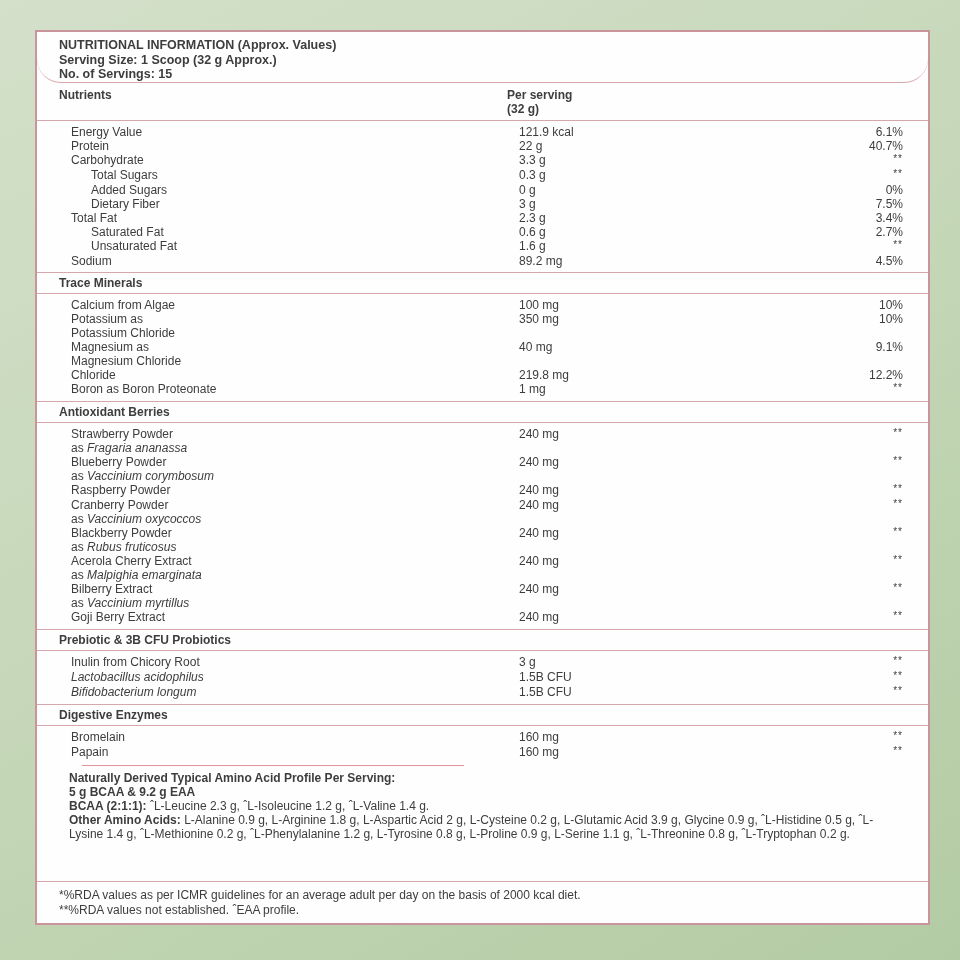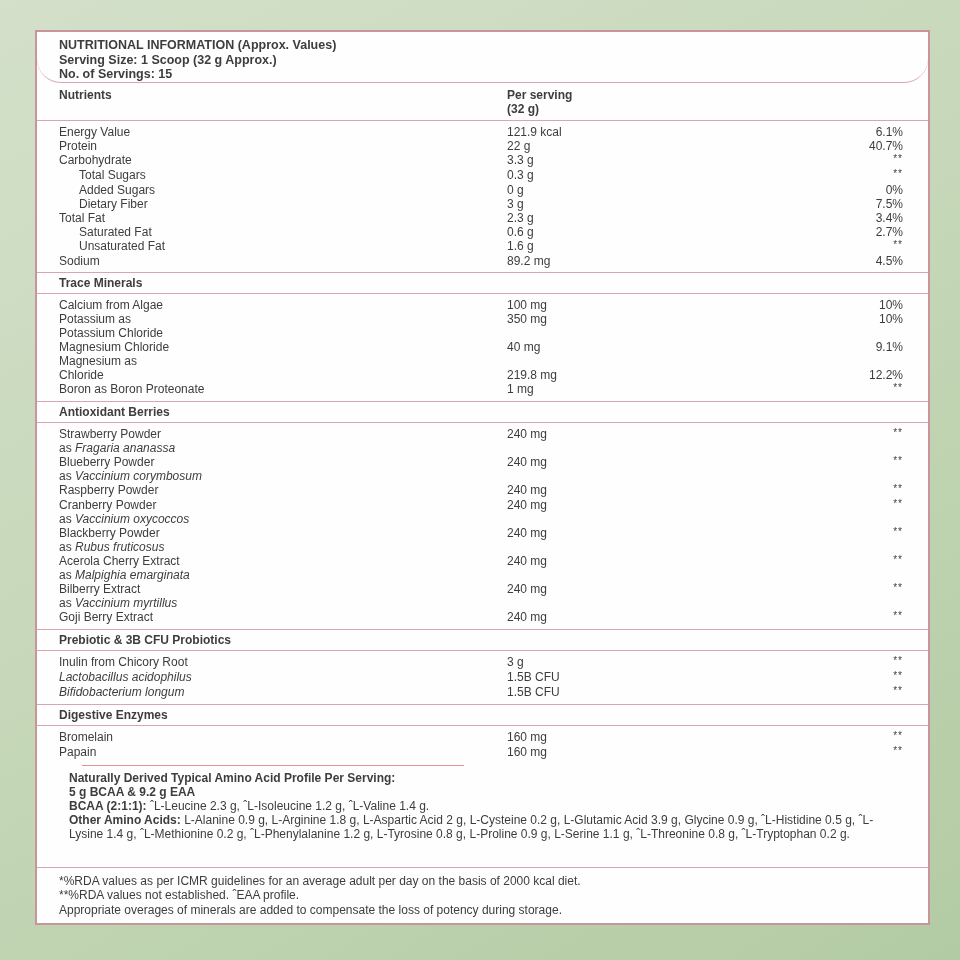--- a/index.html
+++ b/index.html
@@ -15,21 +15,21 @@
     display:flex;flex-direction:column;overflow:hidden;
   }
   .card-header{padding:6px 22px 0;border-bottom:1.5px solid #d8a7ad;border-radius:24px;}
   .card-header div{font-weight:bold;font-size:12.5px;line-height:14.5px;}
   .col-header{
     display:grid;grid-template-columns:448px 1fr 150px;align-items:start;
     padding:5px 25px 4px 22px;border-bottom:1.5px solid #d8a7ad;
     font-weight:bold;font-size:12px;line-height:14px;
   }
   .col-header .rda{text-align:right;}
-  .section-body{padding:4px 25px 4px 22px;}
+  .section-body{padding:4px 25px 4px 34px;}
   .section-title{
     border-top:1.5px solid #d8a7ad;border-bottom:1.5px solid #d8a7ad;
     padding:3px 25px 3px 22px;font-weight:bold;font-size:12px;line-height:14px;
   }
   .row{display:grid;grid-template-columns:448px 1fr 150px;align-items:start;}
   .cell-name{font-size:12px;line-height:14px;}
   .cell-value{font-size:12px;line-height:14px;}
   .cell-rda{font-size:12px;line-height:14px;text-align:right;}
   .cell-rda .est{font-size:10px;letter-spacing:1px;position:relative;top:-2px;}
   .indent{padding-left:20px;}
@@ -144,22 +144,22 @@
         <div class="row">
           <div class="cell-name">
             <div class="">Potassium as</div>
             <div>Potassium Chloride</div>
           </div>
           <div class="cell-value">350 mg</div>
           <div class="cell-rda"><span>10%</span></div>
         </div>
         <div class="row">
           <div class="cell-name">
+            <div class="">Magnesium as</div>
             <div>Magnesium Chloride</div>
-            <div class="">Magnesium as</div>
           </div>
           <div class="cell-value">40 mg</div>
           <div class="cell-rda"><span>9.1%</span></div>
         </div>
         <div class="row">
           <div class="cell-name">
             <div class="">Chloride</div>
           </div>
           <div class="cell-value">219.8 mg</div>
           <div class="cell-rda"><span>12.2%</span></div>
@@ -285,16 +285,15 @@
   <div class="amino">
     <div class="bold">Naturally Derived Typical Amino Acid Profile Per Serving:</div>
     <div class="bold">5 g BCAA &amp; 9.2 g EAA</div>
     <div><span class="bold">BCAA (2:1:1):</span><span> ˆL-Leucine 2.3 g, ˆL-Isoleucine 1.2 g, ˆL-Valine 1.4 g.</span></div>
     <div><span class="bold">Other Amino Acids:</span><span> L-Alanine 0.9 g, L-Arginine 1.8 g, L-Aspartic Acid 2 g, L-Cysteine 0.2 g, L-Glutamic Acid 3.9 g, Glycine 0.9 g, ˆL-Histidine 0.5 g, ˆL-Lysine 1.4 g, ˆL-Methionine 0.2 g, ˆL-Phenylalanine 1.2 g, L-Tyrosine 0.8 g, L-Proline 0.9 g, L-Serine 1.1 g, ˆL-Threonine 0.8 g, ˆL-Tryptophan 0.2 g.</span></div>
   </div>
 
   <div class="notes">
     <div>*%RDA values as per ICMR guidelines for an average adult per day on the basis of 2000 kcal diet.</div>
     <div>**%RDA values not established. ˆEAA profile.</div>
-    <div>Appropriate overages of minerals are added to compensate the loss of potency during storage.</div>
   </div>
 
 </div>
 
 </body></html>

